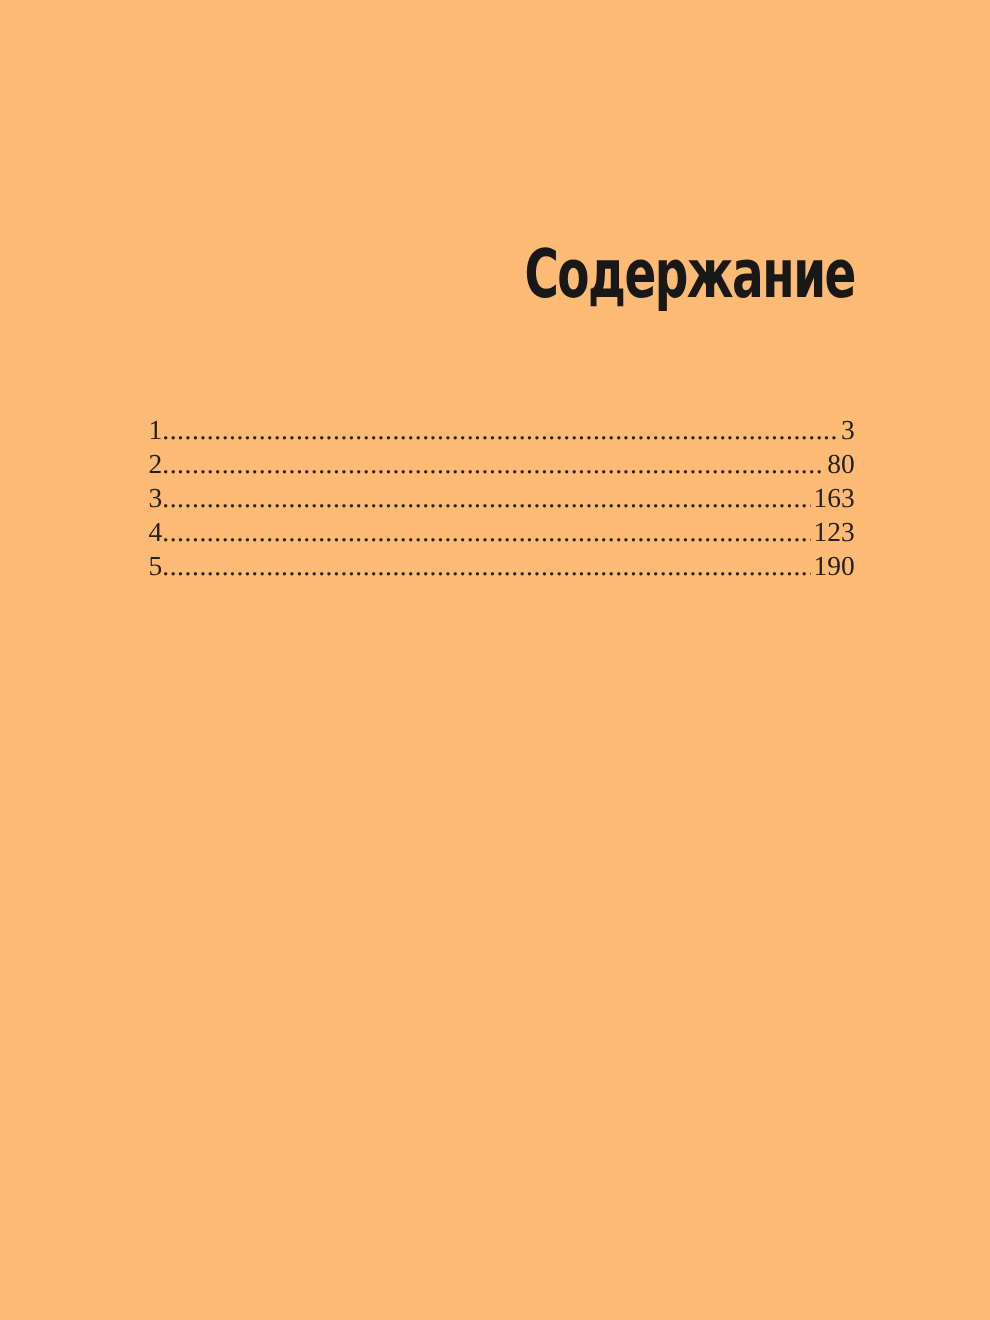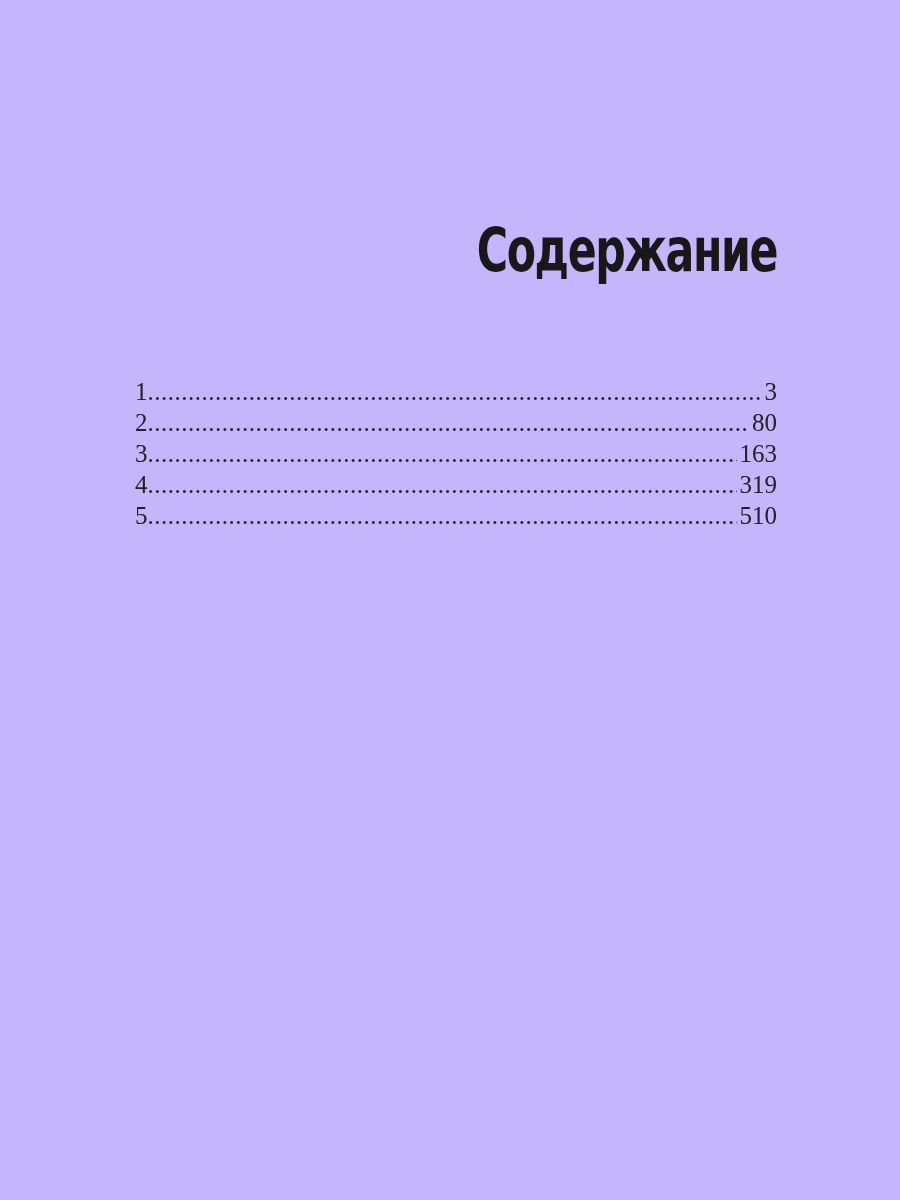--- a/index.html
+++ b/index.html
@@ -4,21 +4,21 @@
 <style>
   html, body {
     margin: 0;
     padding: 0;
     background: #ffffff;
   }
   .page {
     position: relative;
     width: 900px;
     height: 1200px;
-    background: #c4b5fd;
+    background: #fdba74;
     overflow: hidden;
     font-family: "Liberation Serif", "DejaVu Serif", serif;
     color: #1f1f1f;
   }
   
   .title-wrap {
     position: absolute;
     top: 222px;
     left: 0;
     right: 123px;
@@ -91,24 +91,24 @@
 
     <div class="toc-row">
       <span class="toc-label">3</span>
       <span class="toc-leader">....................................................................................................................................................................................................</span>
       <span class="toc-page">163</span>
     </div>
 
     <div class="toc-row">
       <span class="toc-label">4</span>
       <span class="toc-leader">....................................................................................................................................................................................................</span>
-      <span class="toc-page">319</span>
+      <span class="toc-page">123</span>
     </div>
 
     <div class="toc-row">
       <span class="toc-label">5</span>
       <span class="toc-leader">....................................................................................................................................................................................................</span>
-      <span class="toc-page">510</span>
+      <span class="toc-page">190</span>
     </div>
 
   </div>
 
 </div>
 
 </body></html>

